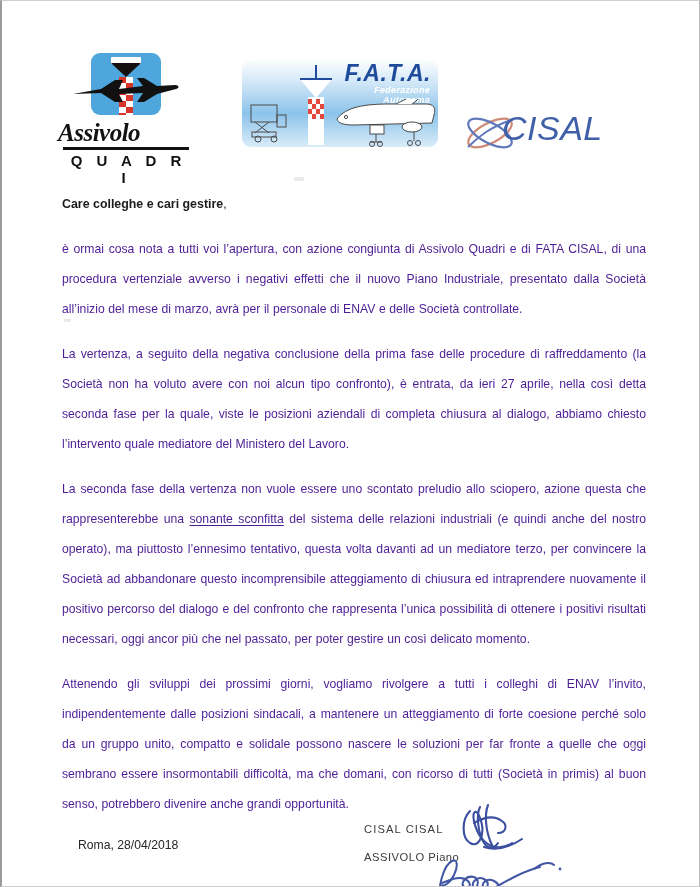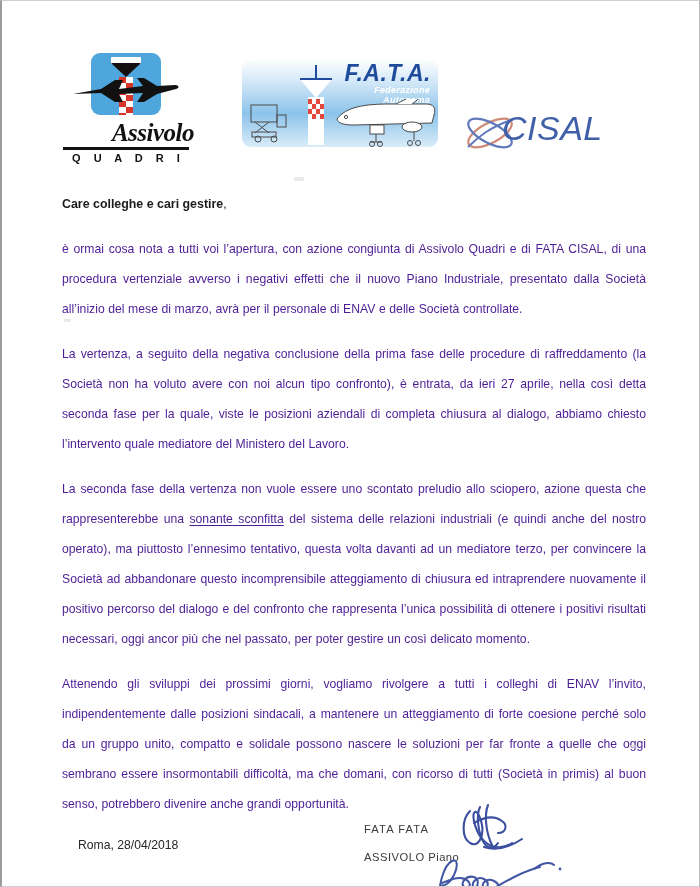--- a/index.html
+++ b/index.html
@@ -87,40 +87,40 @@
   .tower-check i.r { background: #d8342a; }
   .plane-wrap {
     position: absolute;
     left: -20px;
     top: 24px;
     width: 110px;
     height: 26px;
   }
   .assivolo-word {
     margin: 5px 0 0 0;
-    text-align: right;
+    text-align: left;
     font-family: "Liberation Serif", serif;
     font-weight: bold;
     font-style: italic;
     font-size: 25px;
     letter-spacing: -0.5px;
     color: #121212;
     line-height: 1;
   }
   .assivolo-rule {
     width: 126px;
     height: 3px;
     background: #121212;
     margin: 2px auto 2px auto;
   }
   .assivolo-sub {
     text-align: center;
     font-family: "Liberation Sans", sans-serif;
     font-weight: bold;
-    font-size: 11px;
+    font-size: 15px;
     letter-spacing: 5px;
     color: #121212;
     text-indent: 5px;
   }
 
   
   .fata-logo {
     position: absolute;
     left: 240px;
     top: 58px;
@@ -425,21 +425,21 @@
     <p class="para">
       <span>Attenendo gli sviluppi dei prossimi giorni, vogliamo rivolgere </span><b>a tutti i colleghi di ENAV</b><span> l’invito, indipendentemente dalle posizioni sindacali, a mantenere un atteggiamento di forte coesione perché solo da un gruppo unito, compatto e solidale possono nascere le soluzioni per far fronte a quelle che oggi sembrano essere insormontabili difficoltà, ma che domani, con ricorso di tutti (Società in primis) al buon senso, potrebbero divenire anche grandi opportunità.</span>
     </p>
 
     <div class="dateline">Roma, 28/04/2018</div>
   </div>
 
   <div class="signatures">
 
     <div class="sig-row">
-      <span class="sig-label spaced">FATA  FATA</span>
+      <span class="sig-label spaced">CISAL  CISAL</span>
       <svg class="sig-ink-1" width="96" height="56" viewBox="0 0 96 56">
         <g fill="none" stroke="#3b4fa0" stroke-width="2.1" stroke-linecap="round">
           <path d="M16 8 C8 16 7 34 16 40 C24 45 30 34 28 22 C26 12 22 6 20 10
                    C18 15 22 30 30 38 C38 46 50 46 58 40"></path>
           <path d="M26 4 C22 12 24 30 30 40 C34 46 40 46 44 40"></path>
           <path d="M34 2 C30 12 32 30 38 42"></path>
           <path d="M20 20 C30 14 40 12 48 18 C54 22 52 30 44 30"></path>
           <path d="M30 44 C42 48 56 44 68 36"></path>
         </g>
       </svg>

